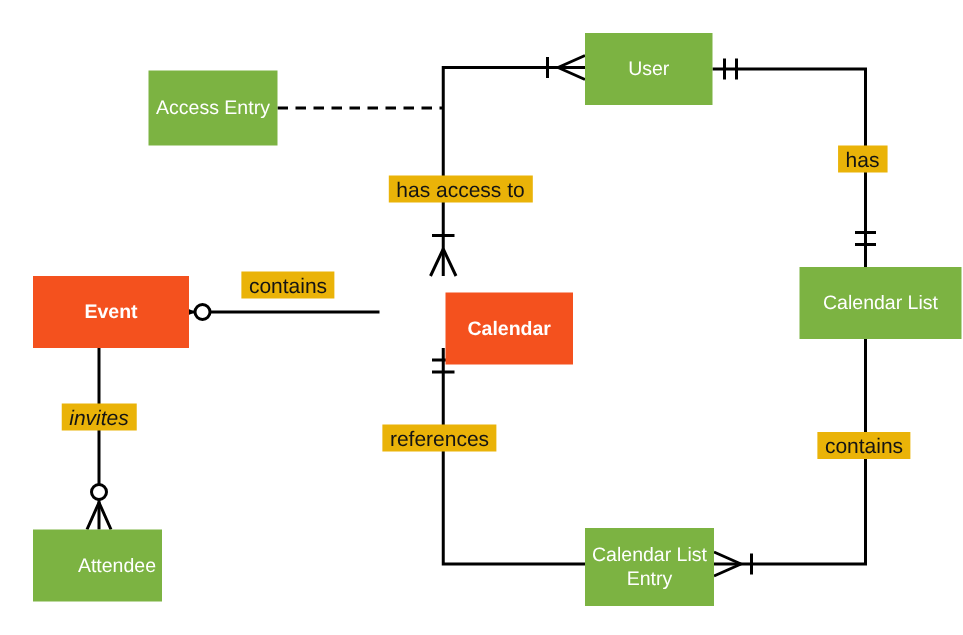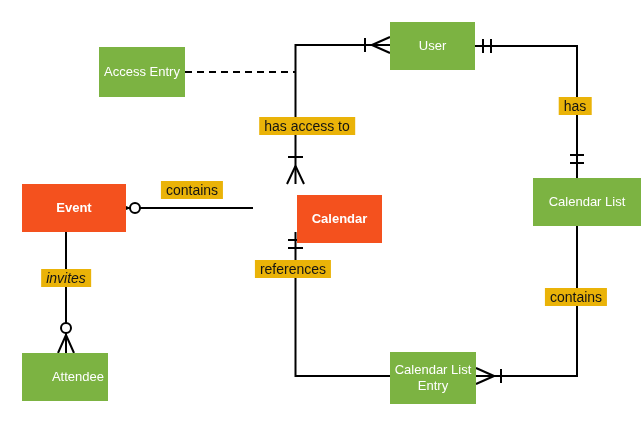--- a/index.html
+++ b/index.html
@@ -105,17 +105,17 @@
   </div>
 
   <div class="rel-label" style="left:192px;top:190px;">contains</div>
 
   <div class="rel-label" style="left:66px;top:278px;font-style:italic;">invites</div>
 
   <div class="rel-label" style="left:307px;top:126px;">has access to</div>
 
   <div class="rel-label" style="left:575px;top:106px;">has</div>
 
-  <div class="rel-label" style="left:293px;top:269px;">references</div>
+  <div class="rel-label" style="left:293px;top:292px;">references</div>
 
   <div class="rel-label" style="left:576px;top:297px;">contains</div>
 
 </div>
 
 </body></html>

